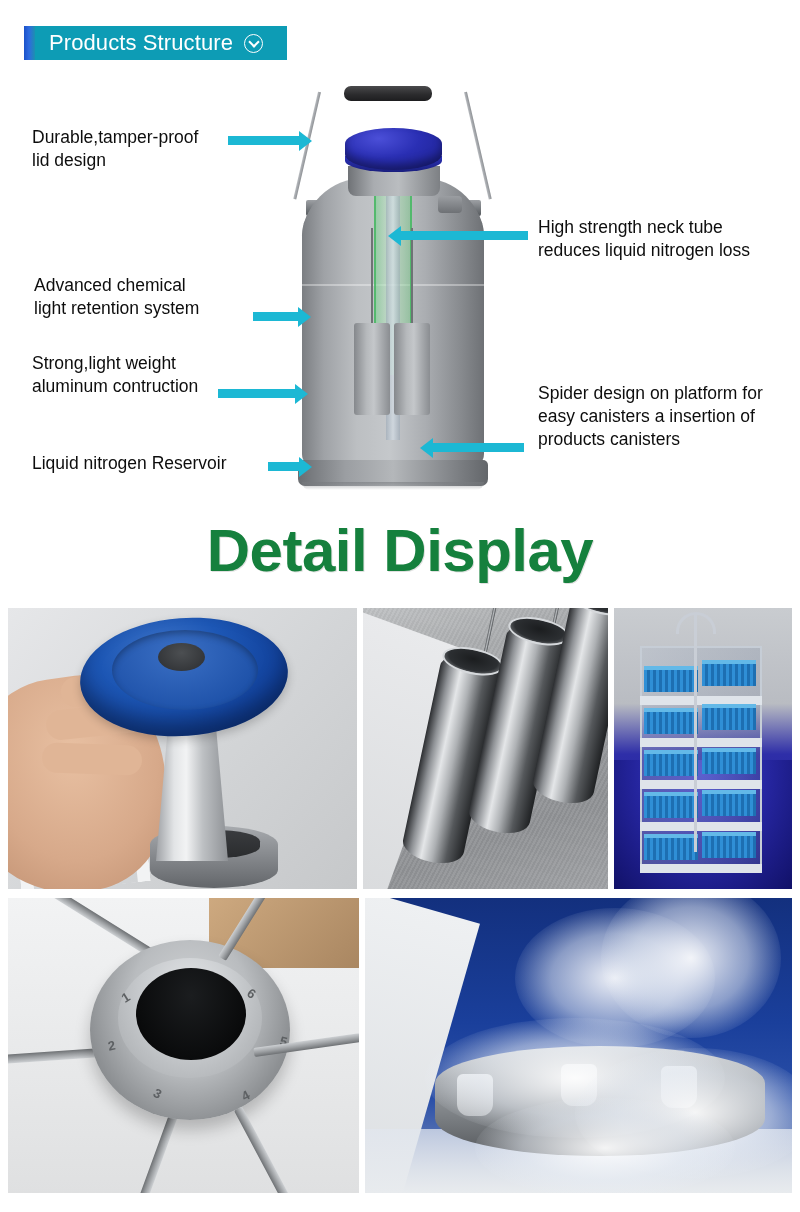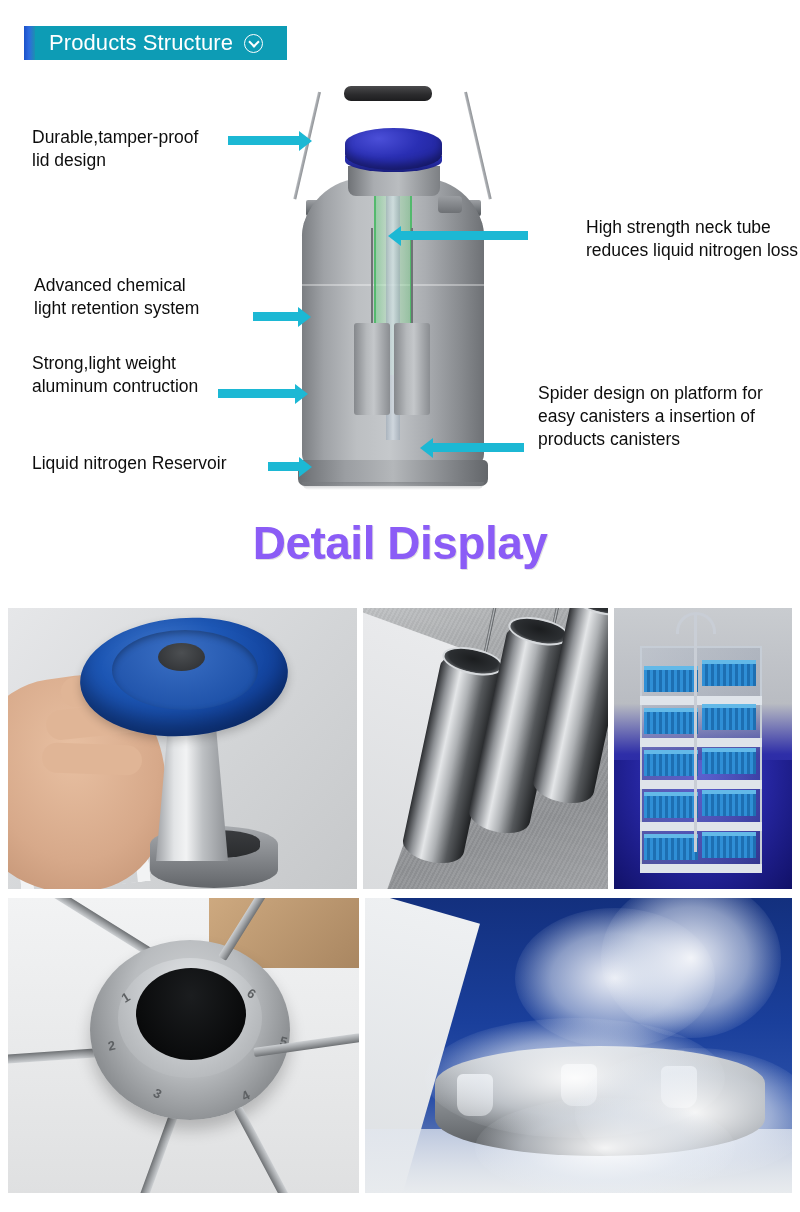--- a/index.html
+++ b/index.html
@@ -131,21 +131,21 @@
   .canister-rod.r1 { left:83px; }
   .canister-rod.r2 { left:123px; }
   .side-port {
     position:absolute; left:150px; top:118px; width:24px; height:17px;
     background: linear-gradient(to bottom,#9b9ea2,#6e7175); border-radius:4px;
   }
 
   
   .detail-title {
     position:absolute; left:0; top:516px; width:800px; text-align:center;
-    font-size:46px; font-weight:bold; color:#8b5cf6; letter-spacing:-0.5px;
+    font-size:60px; font-weight:bold; color:#15803d; letter-spacing:-0.5px;
     text-shadow: 1px 1px 0 rgba(0,0,0,.12);
     font-family:"Liberation Sans", sans-serif;
   }
 
   
   .grid { position:absolute; left:8px; top:608px; width:784px; }
   .grid-row { display:flex; gap:6px; }
   .grid-row + .grid-row { margin-top: 9px; }
   .photo { position:relative; overflow:hidden; background:#dadcde; }
   .r1 .photo { height:281px; }
@@ -334,21 +334,21 @@
       <div class="base"></div>
       <div class="base-shadow"></div>
     </div>
 
     <div class="callout" style="left:32px; top:58px;">
       <div>Durable,tamper-proof</div>
       <div>lid design</div>
     </div>
     <div class="arrow" style="left:228px; top:68px; width:72px;"></div>
 
-    <div class="callout right" style="left:538px; top:148px;margin-left:48px;">
+    <div class="callout right" style="left:538px; top:148px;">
       <div>High strength neck tube</div>
       <div>reduces liquid nitrogen loss</div>
     </div>
     <div class="arrow left-dir" style="left:400px; top:163px; width:128px;"></div>
 
     <div class="callout" style="left:34px; top:206px;">
       <div>Advanced chemical</div>
       <div>light retention system</div>
     </div>
     <div class="arrow" style="left:253px; top:244px; width:46px;"></div>

